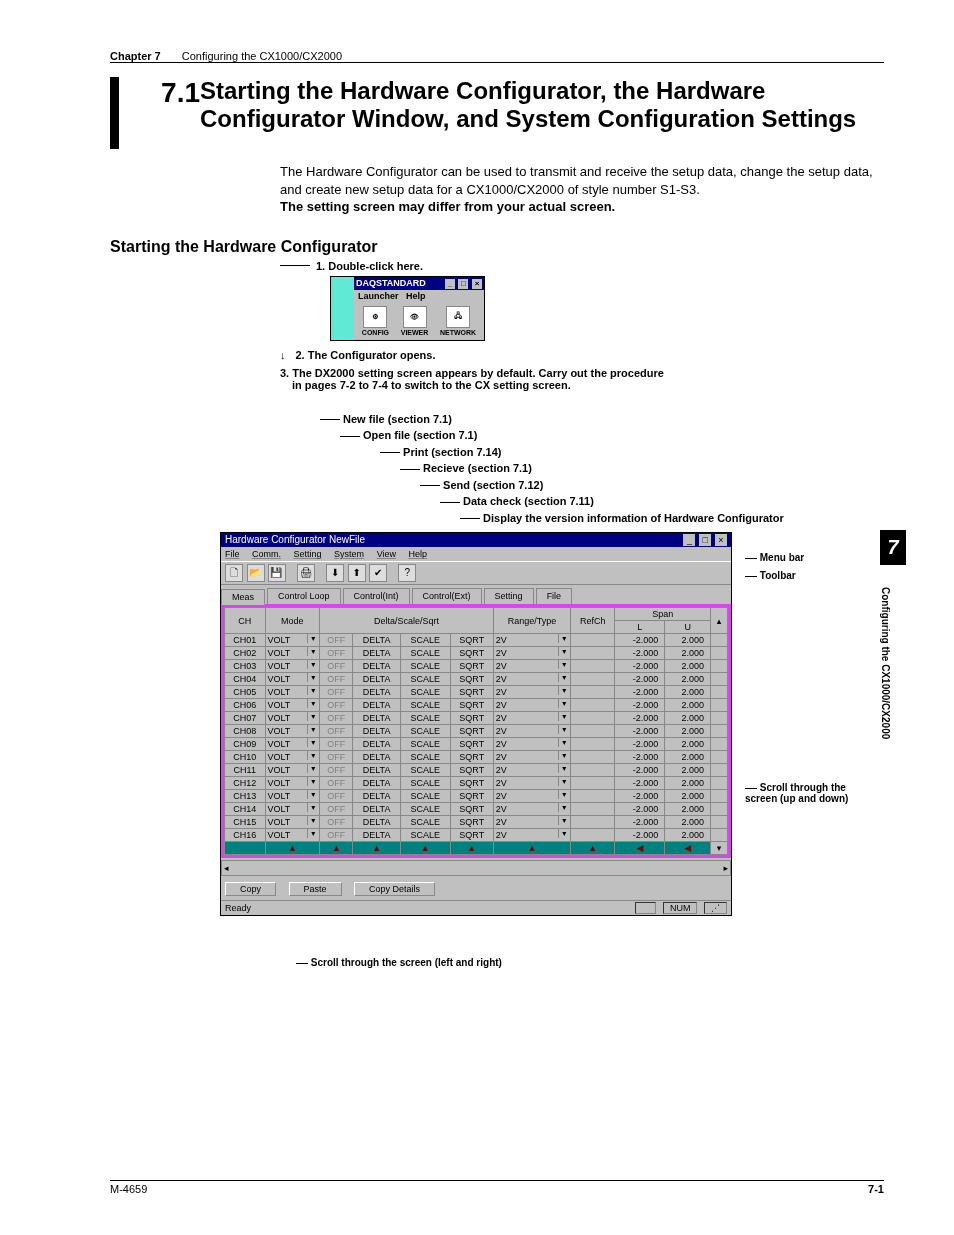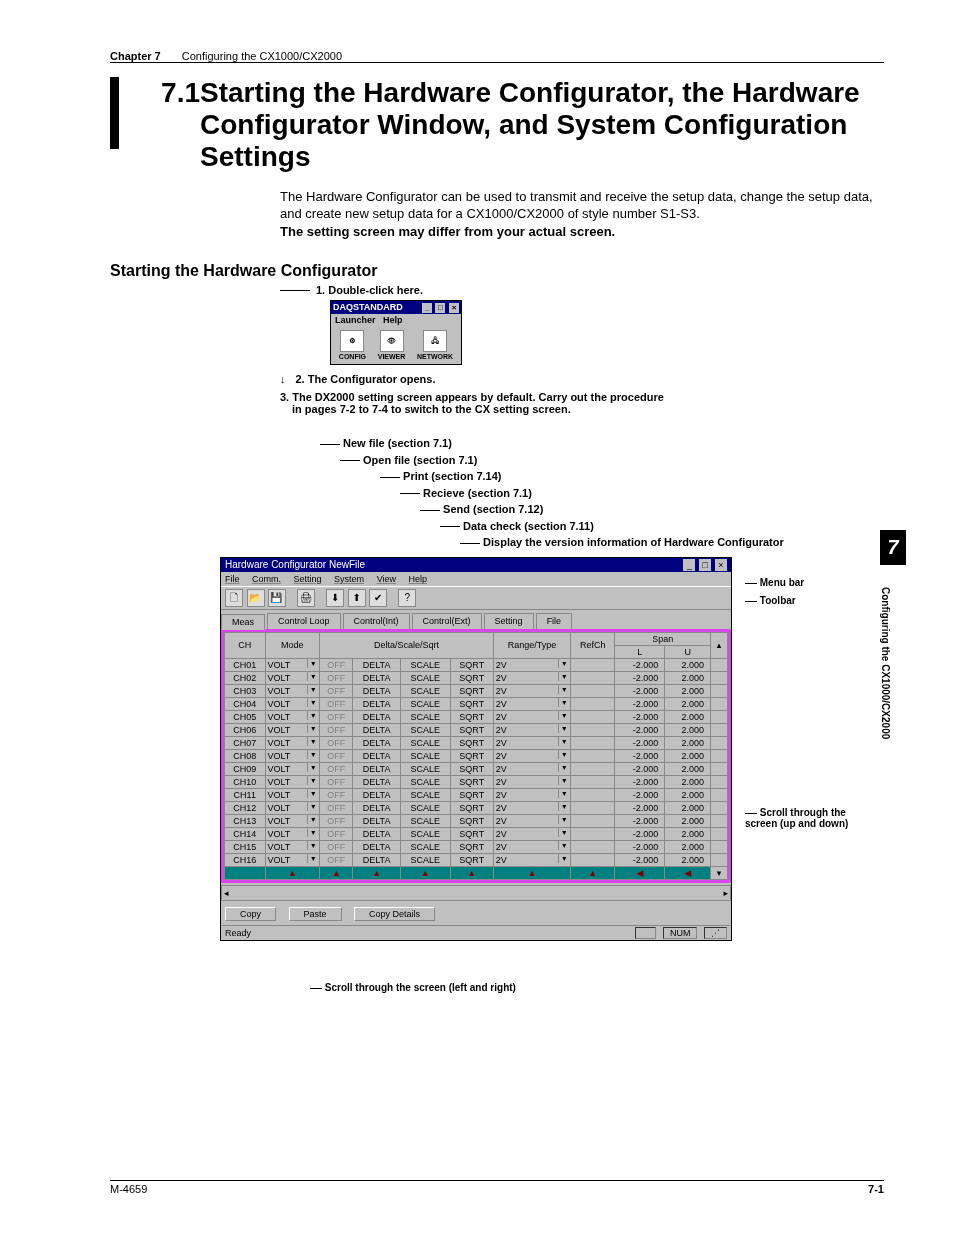--- a/index.html
+++ b/index.html
@@ -31,21 +31,21 @@
     width: 14px;
     background: #000;
     height: 72px;
     margin-right: 6px;
   }
   .section-num {
     font-size: 28px;
     font-weight: bold;
   }
   .section-title {
-    font-size: 28px;
+    font-size: 24px;
     font-weight: bold;
     line-height: 1.15;
   }
   .intro {
     margin-left: 170px;
     font-size: 13px;
     line-height: 1.35;
     margin-top: 14px;
   }
   .intro .bold { font-weight: bold; }
@@ -58,20 +58,21 @@
   .step-line { display: flex; align-items: center; gap: 6px; }
   .hline { display:inline-block; border-top:1px solid #000; width:40px; vertical-align:middle; }
 
   
   .daq {
     width: 130px;
     margin: 4px 0 8px 50px;
     border: 1px solid #000;
     background: #5eead4;
     font-size: 9px;
+    padding-left: 23px;
   }
   .daq .titlebar {
     background: #000080;
     color: #fff;
     font-weight: bold;
     padding: 1px 2px;
     display: flex;
     justify-content: space-between;
   }
   .daq .titlebar .winbtns span {
@@ -549,21 +550,21 @@
           <span class="cell">&nbsp;&nbsp;&nbsp;</span>
           <span class="cell">NUM</span>
           <span class="cell">⋰</span>
         </span>
       </div>
     </div>
 
     <div class="side-label" style="left:575px; top:20px;"><span class="hline" style="width:12px;"></span> <span>Menu bar</span></div>
     <div class="side-label" style="left:575px; top:38px;"><span class="hline" style="width:12px;"></span> <span>Toolbar</span></div>
     <div class="side-label" style="left:575px; top:250px; width:120px;"><span class="hline" style="width:12px;"></span> <span>Scroll through the screen (up and down)</span></div>
-    <div class="side-label" style="left:140px; top:425px;"><span class="hline" style="width:12px;"></span> <span>Scroll through the screen (left and right)</span></div>
+    <div class="side-label" style="left:126px; top:425px;"><span class="hline" style="width:12px;"></span> <span>Scroll through the screen (left and right)</span></div>
   </div>
 
   <div class="index-tab">
     <div class="num">7</div>
     <div class="txt">Configuring the CX1000/CX2000</div>
   </div>
 
   <div class="page-footer">
     <span>M-4659</span>
     <span class="pn">7-1</span>

